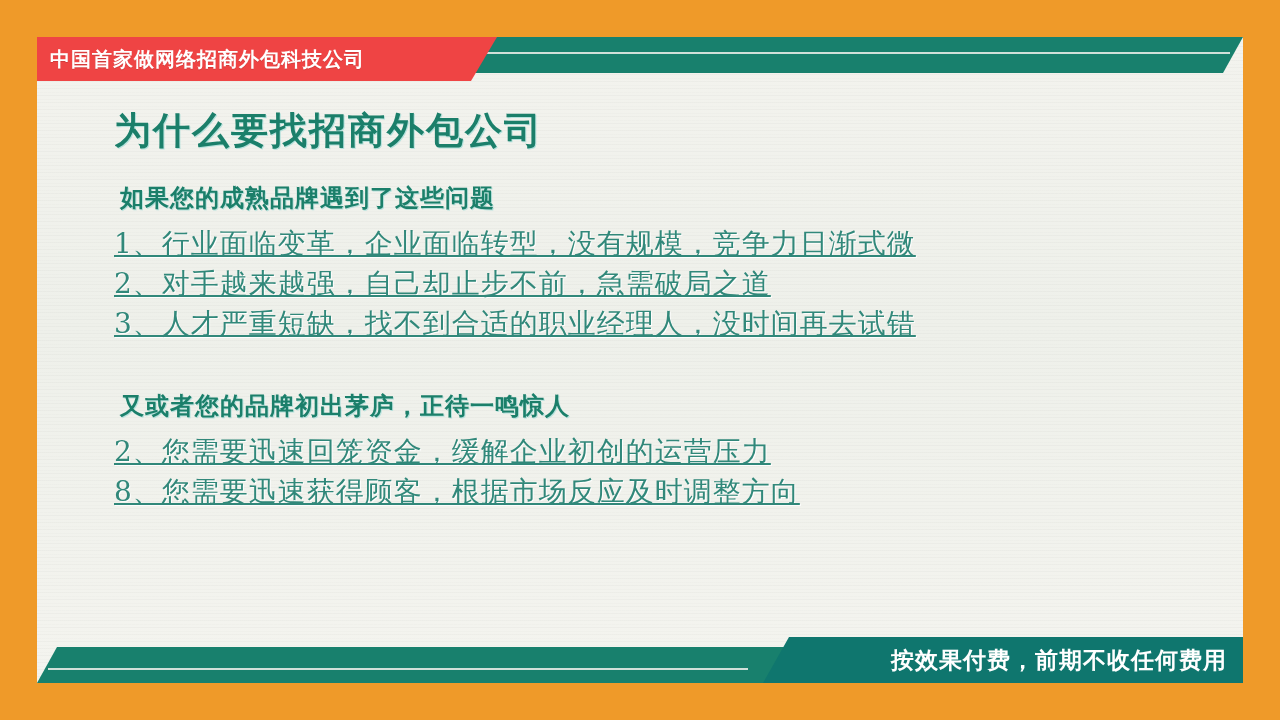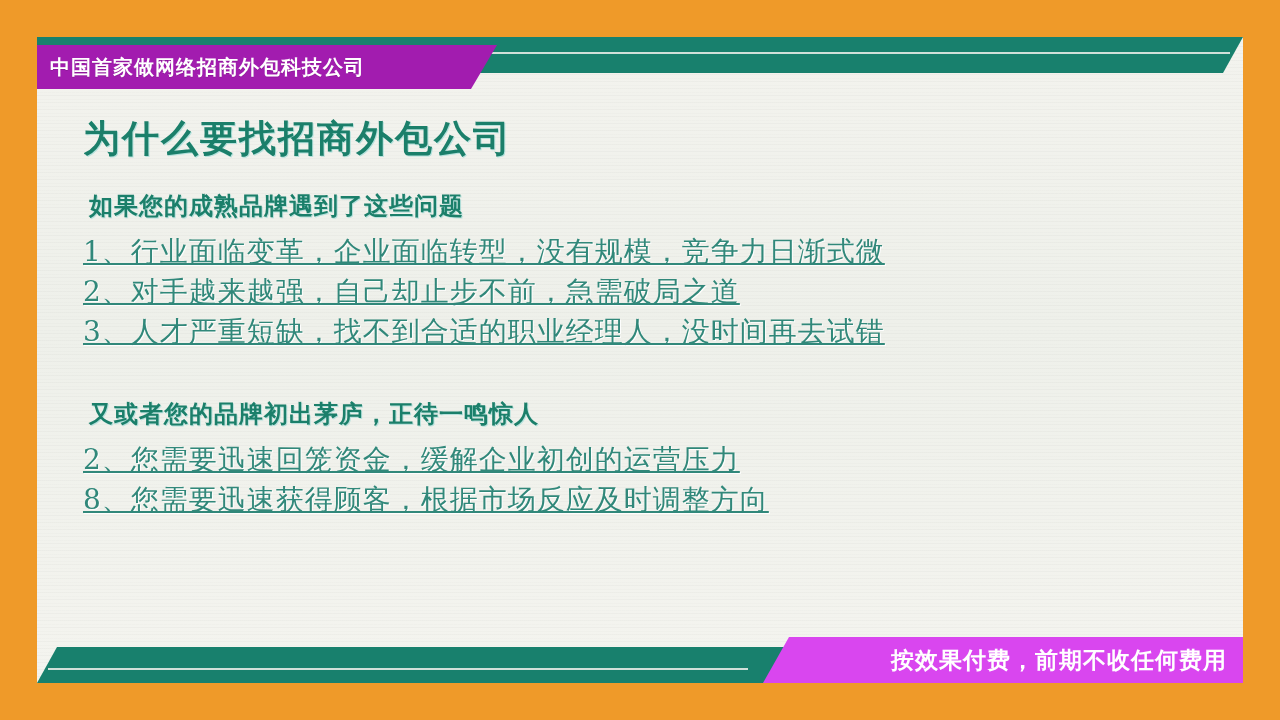--- a/index.html
+++ b/index.html
@@ -50,40 +50,39 @@
     left:320px;top:52px;
     width:910px;height:2px;
     background:#f1f1ec;
     opacity:.85;
   }
   
   .header-banner{
     position:absolute;
     left:37px;top:37px;
     width:460px;height:44px;
-    background:#a21caf;
+    background:#ef4444;
     clip-path:polygon(0 0, 100% 0, calc(100% - 26px) 100%, 0 100%);
     display:flex;align-items:center;
     pointer-events:auto;
-    margin-top:8px;
   }
   .header-banner-text{
     color:#ffffff;
     font-size:20px;
     font-weight:bold;
     letter-spacing:1px;
     margin-left:13px;
     white-space:nowrap;
     text-shadow:0 1px 0 rgba(0,0,0,.12);
   }
 
   
   .content{
     position:absolute;
-    left:37px;top:86px;right:37px;
+    left:37px;top:78px;right:37px;padding-left:31px;
   }
   .title{
     color:#1b7f6a;
     font-size:37px;
     font-weight:bold;
     letter-spacing:2px;
     margin:28px 0 0 46px;
     text-shadow:1px 1px 0 rgba(160,220,215,.75);
   }
   .section-head{
@@ -125,21 +124,21 @@
     position:absolute;
     left:48px;bottom:50px;
     width:700px;height:2px;
     background:#f1f1ec;
     opacity:.85;
   }
   .footer-banner{
     position:absolute;
     right:37px;bottom:37px;
     width:480px;height:46px;
-    background:#d946ef;
+    background:#0f766e;
     clip-path:polygon(26px 0, 100% 0, 100% 100%, 0 100%);
     display:flex;align-items:center;justify-content:flex-end;
   }
   .footer-banner-text{
     color:#ffffff;
     font-size:23px;
     font-weight:bold;
     letter-spacing:1px;
     margin-right:16px;
     white-space:nowrap;

